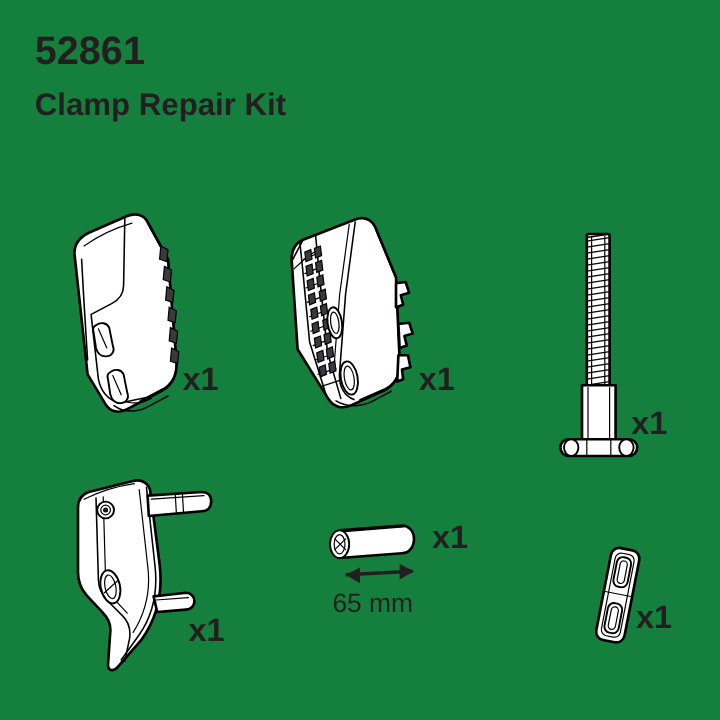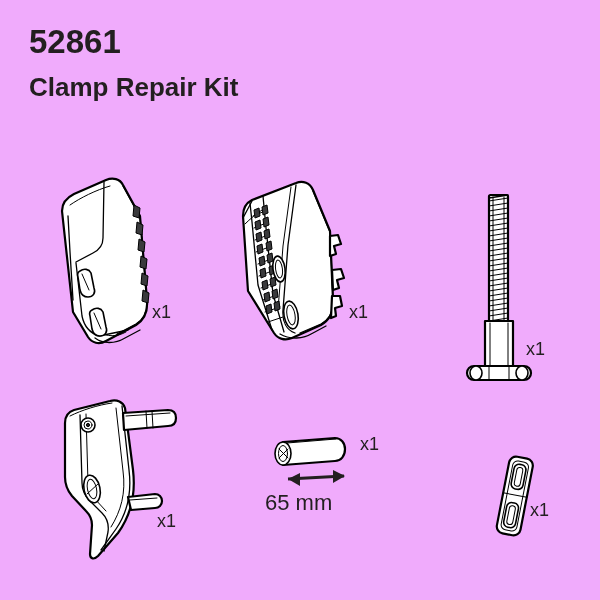--- a/index.html
+++ b/index.html
@@ -12,21 +12,21 @@
     height: 600px;
     position: relative;
     font-family: "Liberation Sans", sans-serif;
     color: #231f20;
     overflow: hidden;
   }
   #page {
     position: relative;
     width: 600px;
     height: 600px;
-    background: #f0abfc;
+    background: #15803d;
   }
   .part-number {
     position: absolute;
     left: 29px;
     top: 25px;
     font-size: 33px;
     font-weight: bold;
     letter-spacing: 0px;
     color: #231f20;
     line-height: 1;
@@ -35,22 +35,22 @@
     position: absolute;
     left: 29px;
     top: 74px;
     font-size: 26px;
     font-weight: bold;
     color: #231f20;
     line-height: 1;
   }
   .qty-label {
     position: absolute;
-    font-size: 18px;
-    font-weight: normal;
+    font-size: 27px;
+    font-weight: bold;
     color: #231f20;
     line-height: 1;
     white-space: nowrap;
   }
   .dim-label {
     position: absolute;
     font-size: 22px;
     font-weight: normal;
     color: #231f20;
     line-height: 1;
@@ -327,17 +327,17 @@
   <div class="qty-label" style="left:152px; top:303px;">x1</div>
 
   <div class="qty-label" style="left:349px; top:303px;">x1</div>
 
   <div class="qty-label" style="left:526px; top:340px;">x1</div>
 
   <div class="qty-label" style="left:157px; top:512px;">x1</div>
 
   <div class="qty-label" style="left:360px; top:435px;">x1</div>
 
-  <div class="dim-label" style="left:265px; top:492px;">65 mm</div>
+  <div class="dim-label" style="left:277px; top:492px;">65 mm</div>
 
   <div class="qty-label" style="left:530px; top:501px;">x1</div>
 
 </div>
 
 </body></html>

